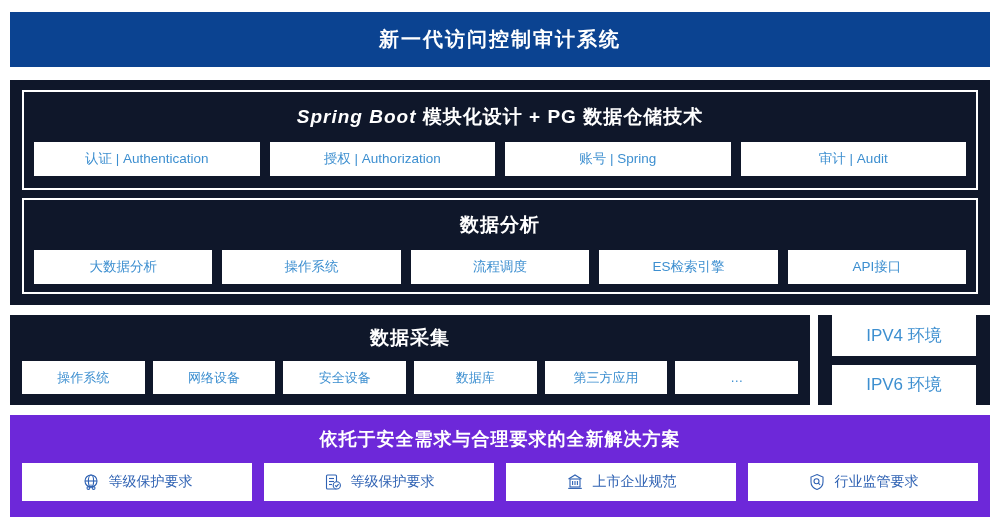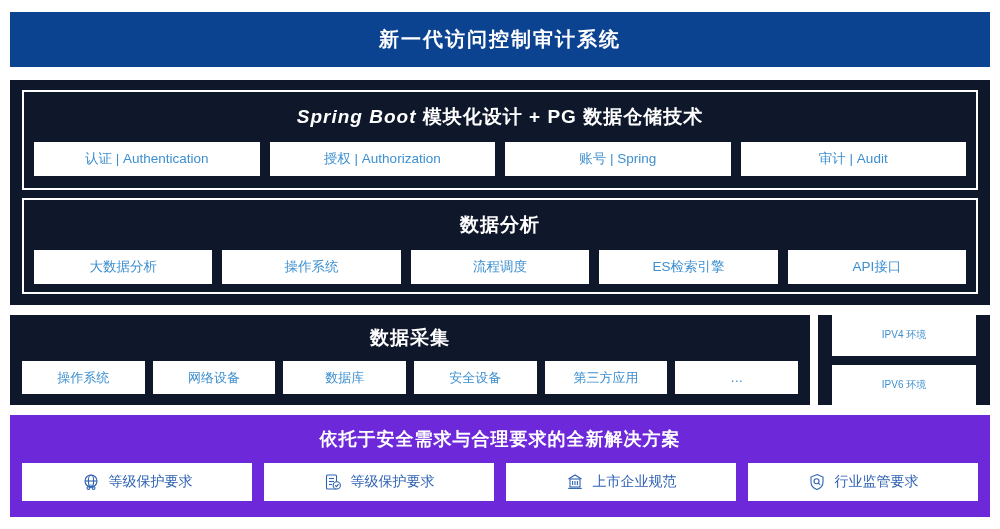--- a/index.html
+++ b/index.html
@@ -130,21 +130,21 @@
     width: 172px;
     height: 90px;
     display: flex;
     flex-direction: column;
     justify-content: center;
     gap: 9px;
     padding: 0 14px;
   }
   #sec-ipenv .card {
     height: 30px;
-    font-size: 10px;
+    font-size: 17px;
   }
 
   
   #sec-compliance {
     left: 10px;
     top: 415px;
     width: 980px;
     height: 102px;
     padding: 8px 12px 12px 12px;
   }
@@ -201,22 +201,22 @@
       </div>
     </div>
 
   </div>
 
   <div class="panel" id="sec-collect">
     <div class="group-title">数据采集</div>
     <div class="cards">
       <div class="card">操作系统</div>
       <div class="card">网络设备</div>
+      <div class="card">安全设备</div>
       <div class="card">数据库</div>
-      <div class="card">安全设备</div>
       <div class="card">第三方应用</div>
       <div class="card">…</div>
     </div>
   </div>
 
   <div class="panel" id="sec-ipenv">
     <div class="card">IPV4 环境</div>
     <div class="card">IPV6 环境</div>
   </div>
 

